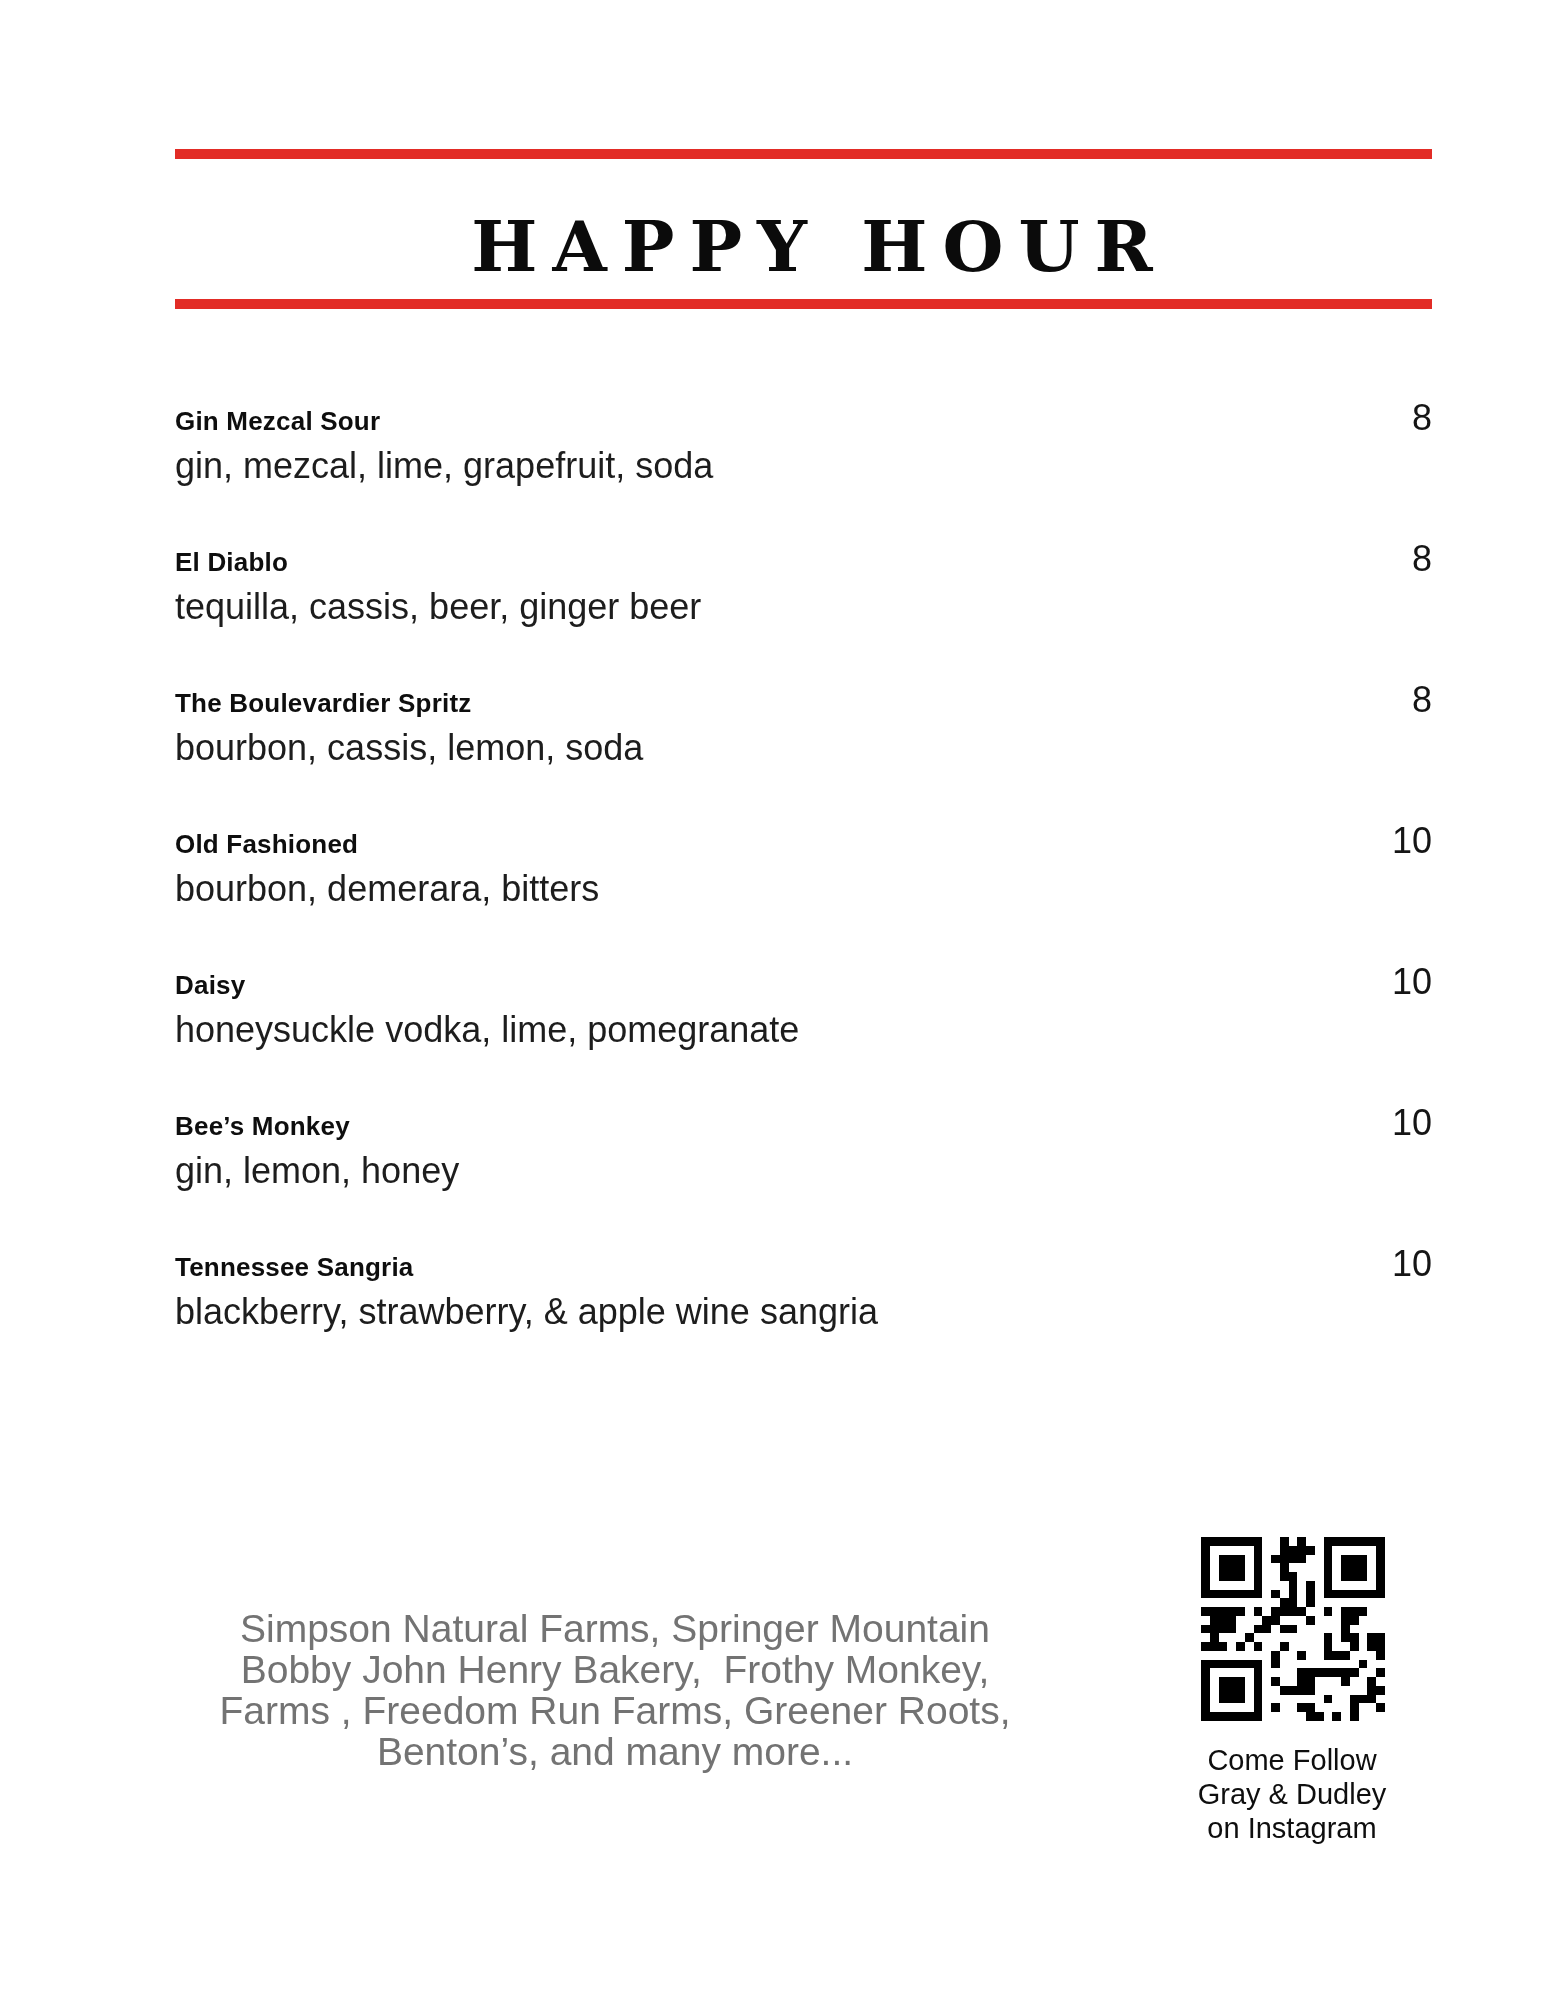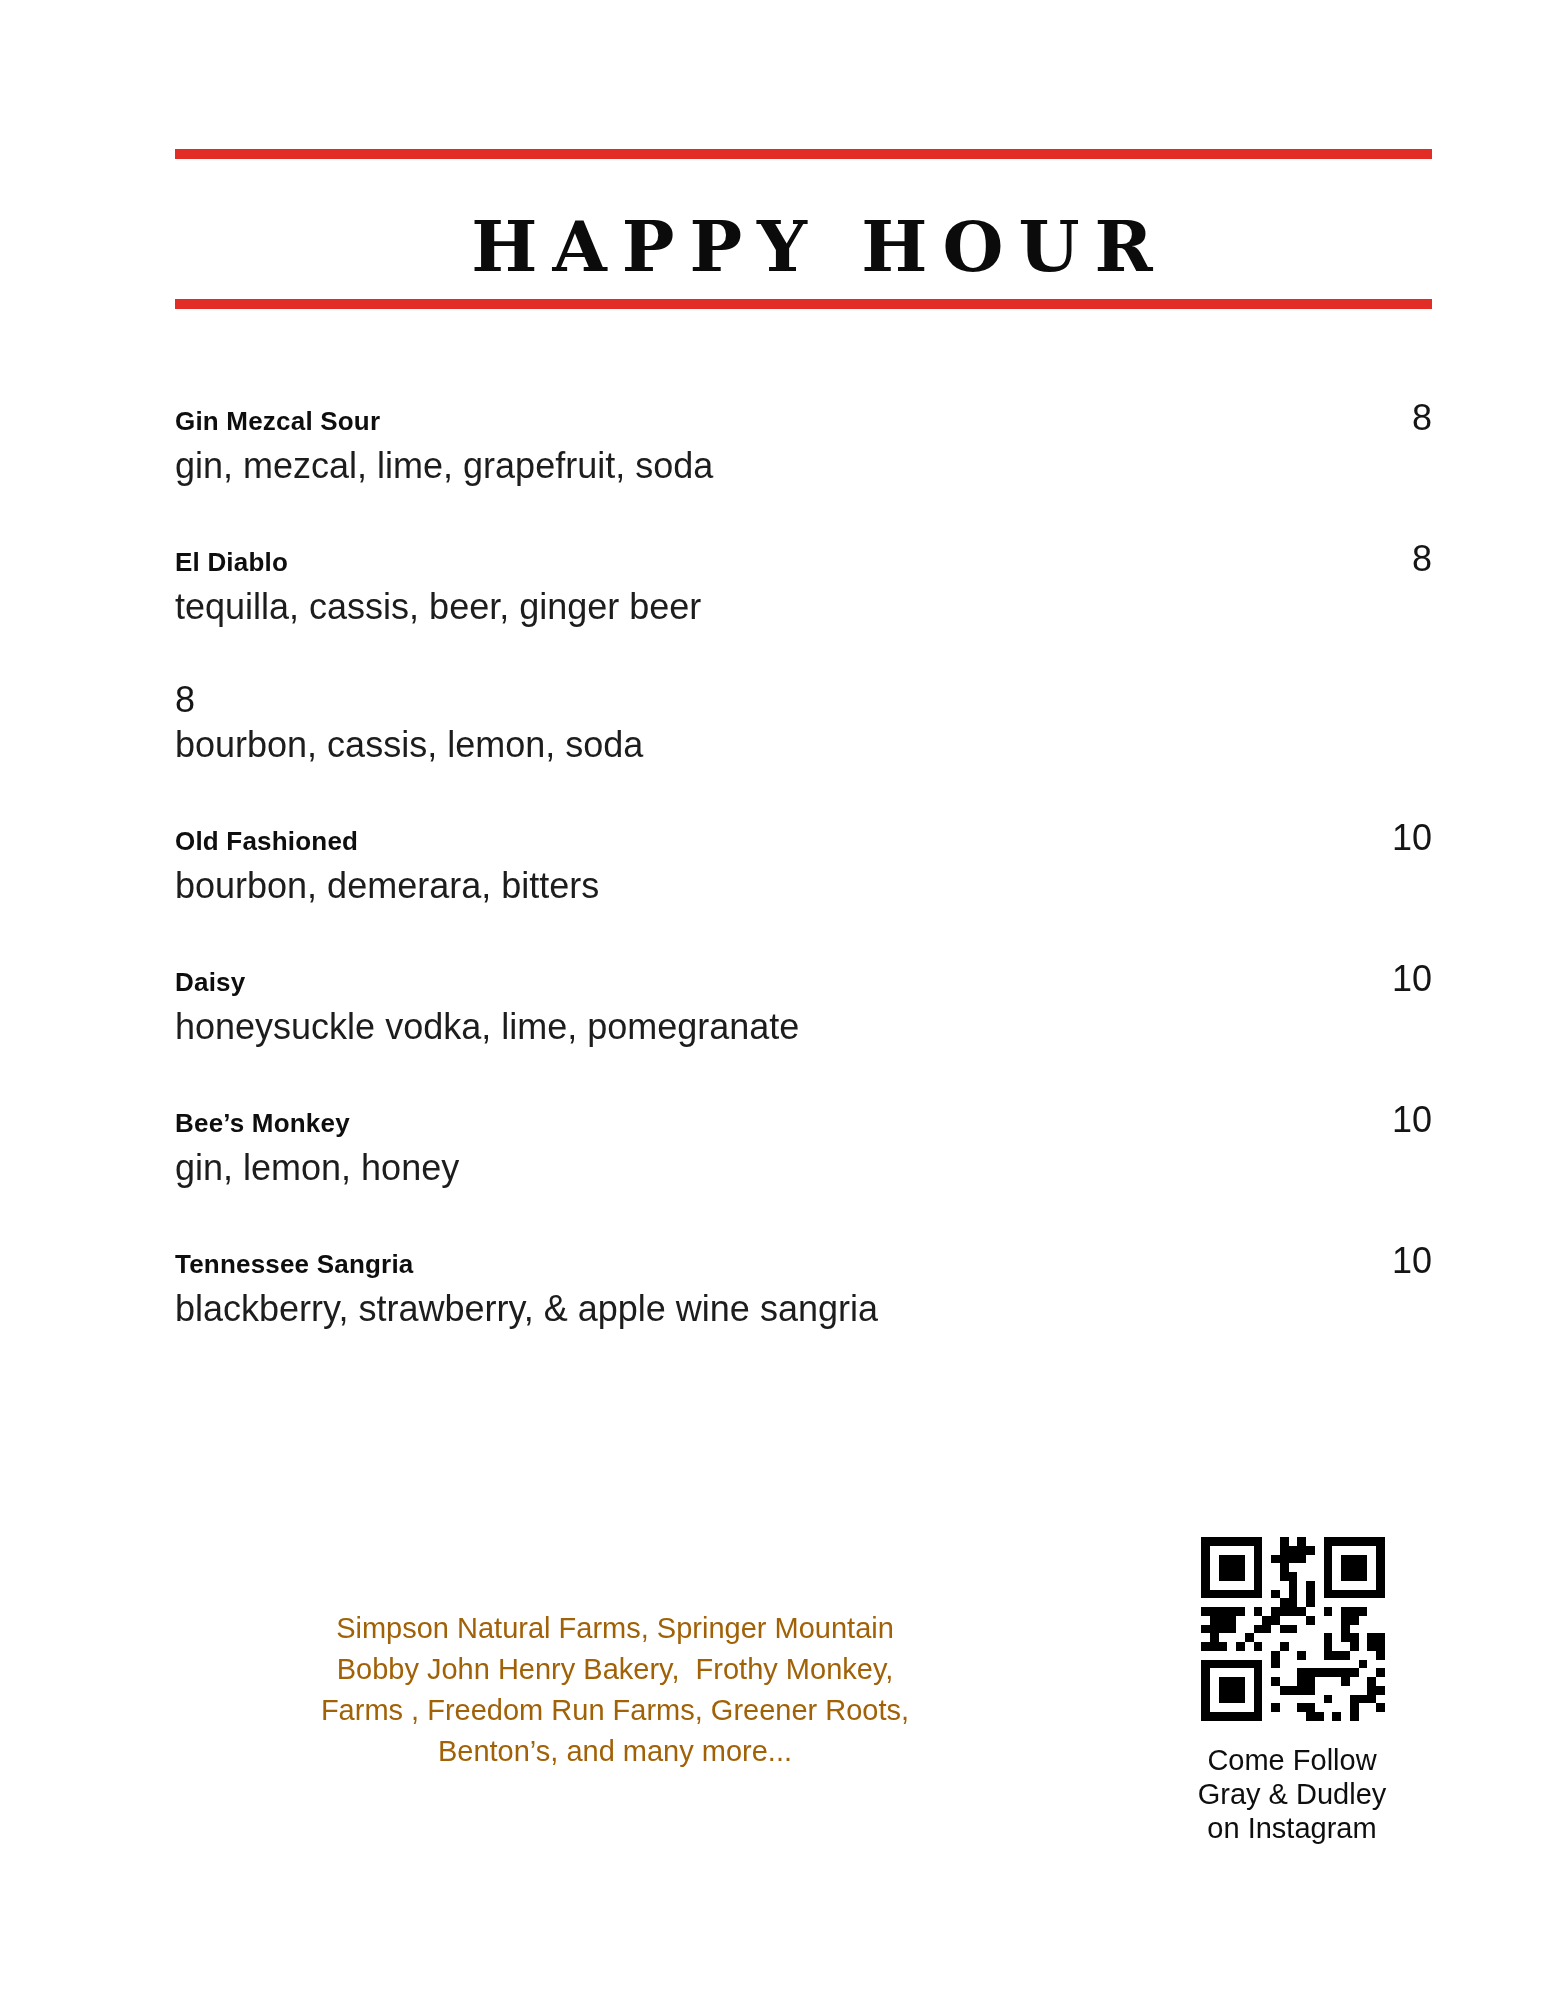--- a/index.html
+++ b/index.html
@@ -48,21 +48,21 @@
   }
   .footer-left{
     position:absolute;left:175px;top:1566px;width:880px;
     text-align:center;
   }
   .purveyors-heading{
     font-size:36px;font-weight:700;color:#0e0e0e;line-height:42px;
   }
   .purveyors{margin-top:42px;}
   .purveyor-line{
-    font-size:29px;line-height:41px;color:#a16207;white-space:pre;
+    font-size:39px;line-height:41px;color:#737373;white-space:pre;
   }
   .qr-code{
     position:absolute;left:1201px;top:1537px;width:184px;height:184px;
   }
   .qr-code svg{display:block;width:184px;height:184px;shape-rendering:crispEdges;}
   .qr-caption{
     position:absolute;left:1142px;top:1743px;width:300px;
     text-align:center;font-size:29px;font-weight:400;line-height:34px;
     color:#0e0e0e;
   }
@@ -88,20 +88,21 @@
     </div>
     <div class="menu-item">
       <div class="item-head">
         <span class="item-name">El Diablo</span>
         <span class="item-price">8</span>
       </div>
       <div class="item-desc">tequilla, cassis, beer, ginger beer</div>
     </div>
     <div class="menu-item">
       <div class="item-head">
+        <span class="item-name">The Boulevardier Spritz</span>
         <span class="item-price">8</span>
       </div>
       <div class="item-desc">bourbon, cassis, lemon, soda</div>
     </div>
     <div class="menu-item">
       <div class="item-head">
         <span class="item-name">Old Fashioned</span>
         <span class="item-price">10</span>
       </div>
       <div class="item-desc">bourbon, demerara, bitters</div>

